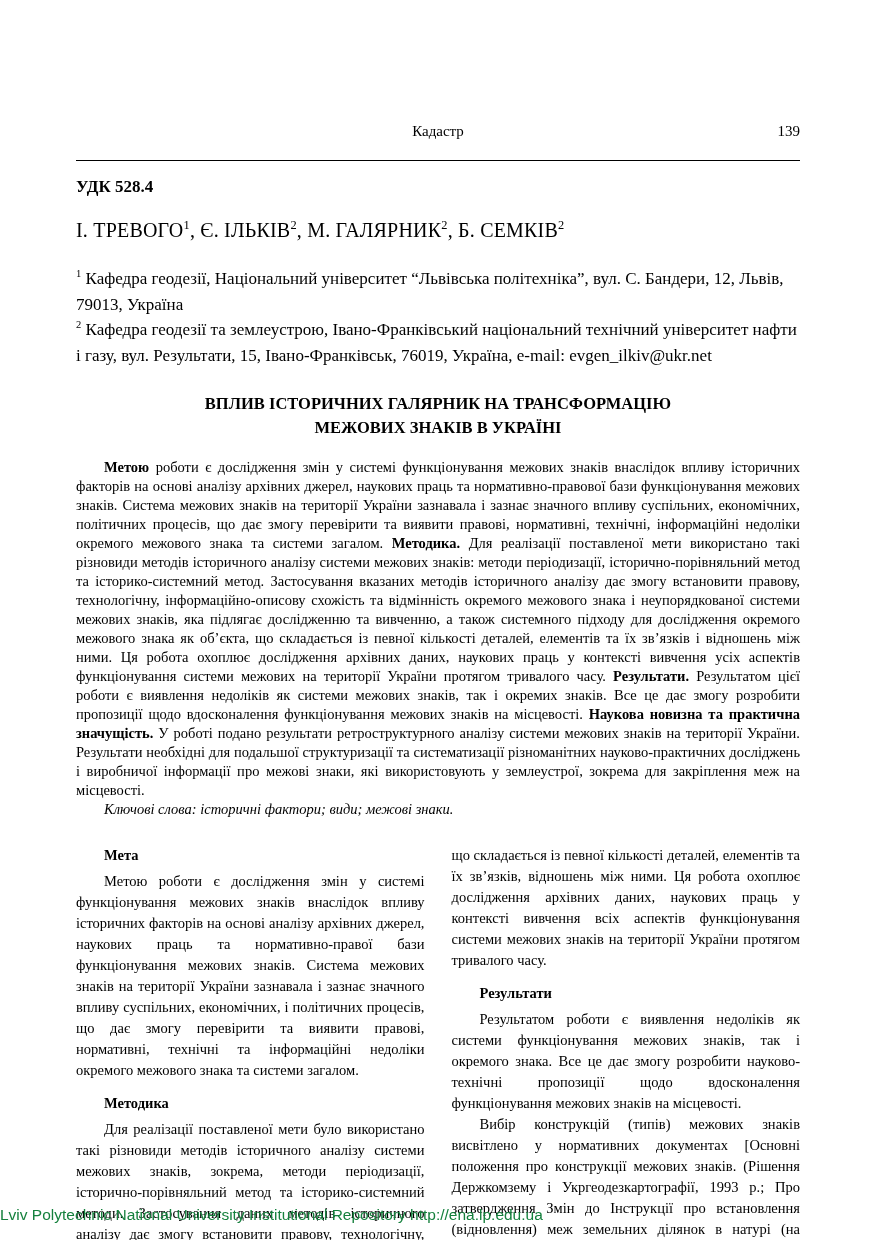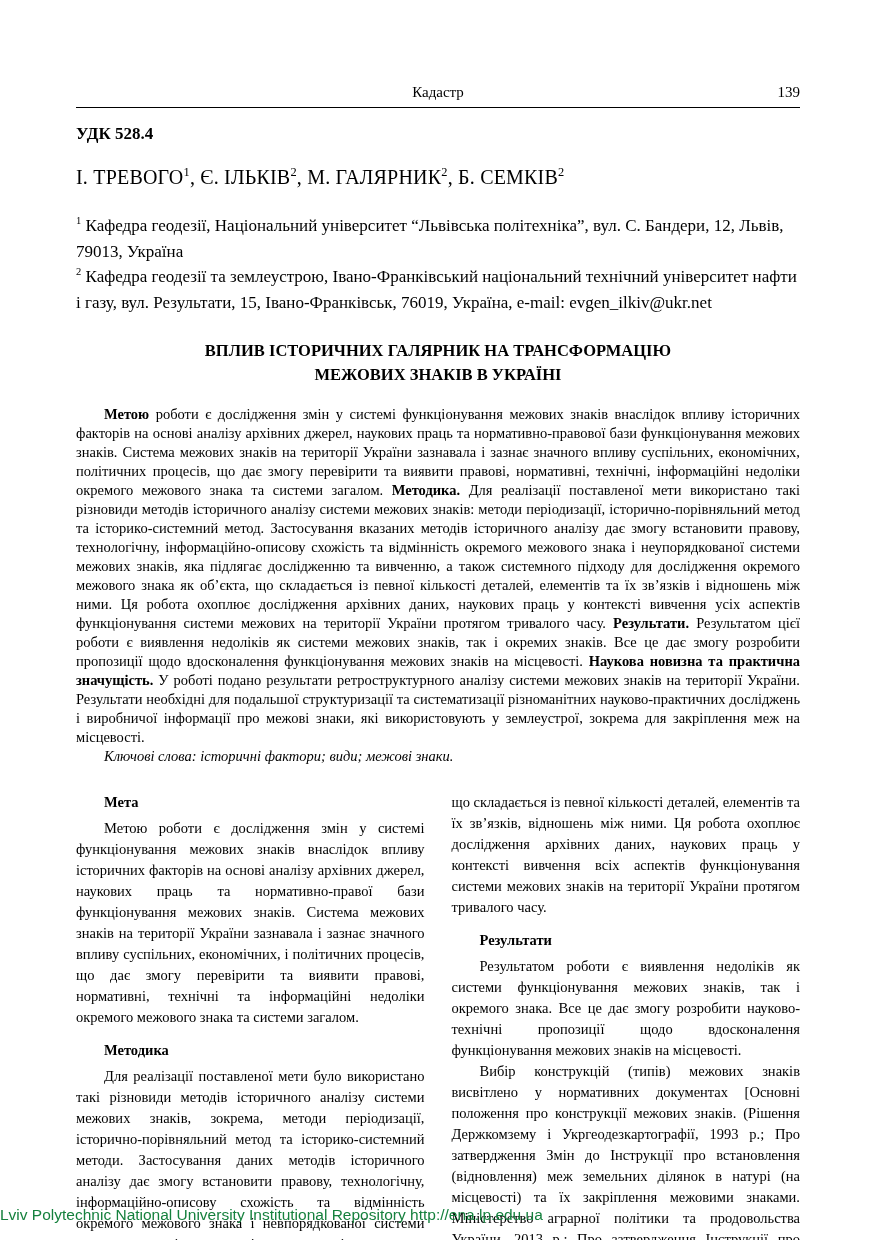--- a/index.html
+++ b/index.html
@@ -12,22 +12,23 @@
     background: #ffffff;
     color: #000000;
     font-family: "Liberation Serif", "DejaVu Serif", serif;
     font-size: 14.5px;
     overflow: hidden;
   }
   .running-head {
     position: relative;
     text-align: center;
     font-size: 15px;
-    padding-bottom: 6px;
+    padding-bottom: 20px;
     border-bottom: 1.4px solid #000;
+    margin-top: 39px;
   }
   .page-number { position: absolute; right: 0; top: 0; }
   .udc { font-weight: bold; font-size: 17px; margin-top: 16px; }
   .authors { margin-top: 22px; font-size: 20px; letter-spacing: 0.2px; }
   .sup { vertical-align: super; font-size: 0.62em; line-height: 0; }
   .b { font-weight: bold; }
   .affiliations { margin-top: 24px; font-size: 17px; line-height: 1.5; }
   .affiliations p { margin: 0; }
   .title {
     margin: 24px auto 0;

